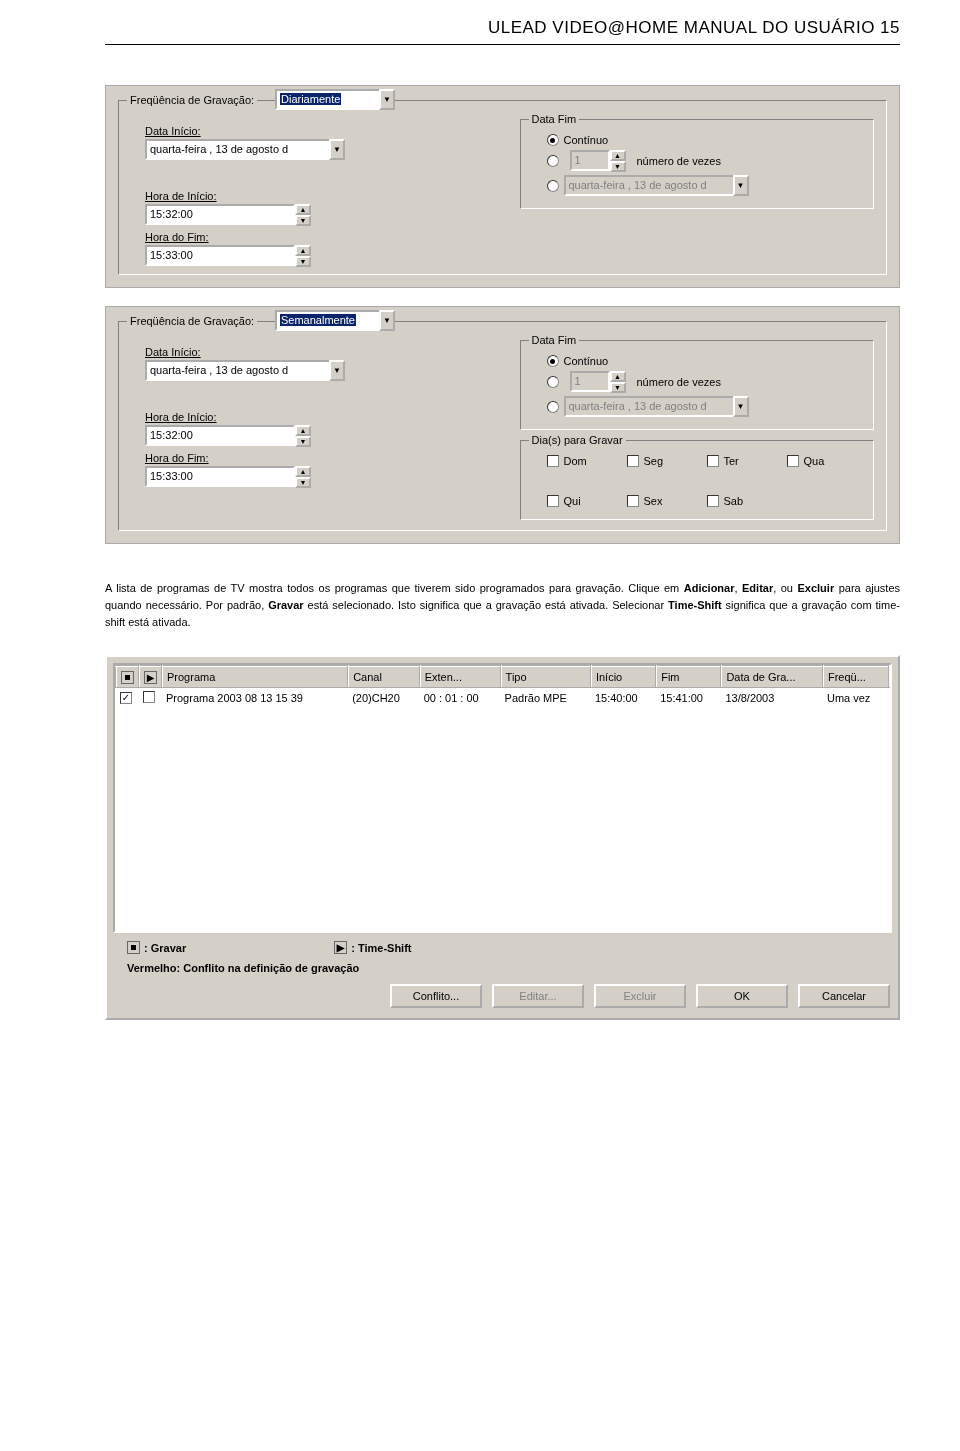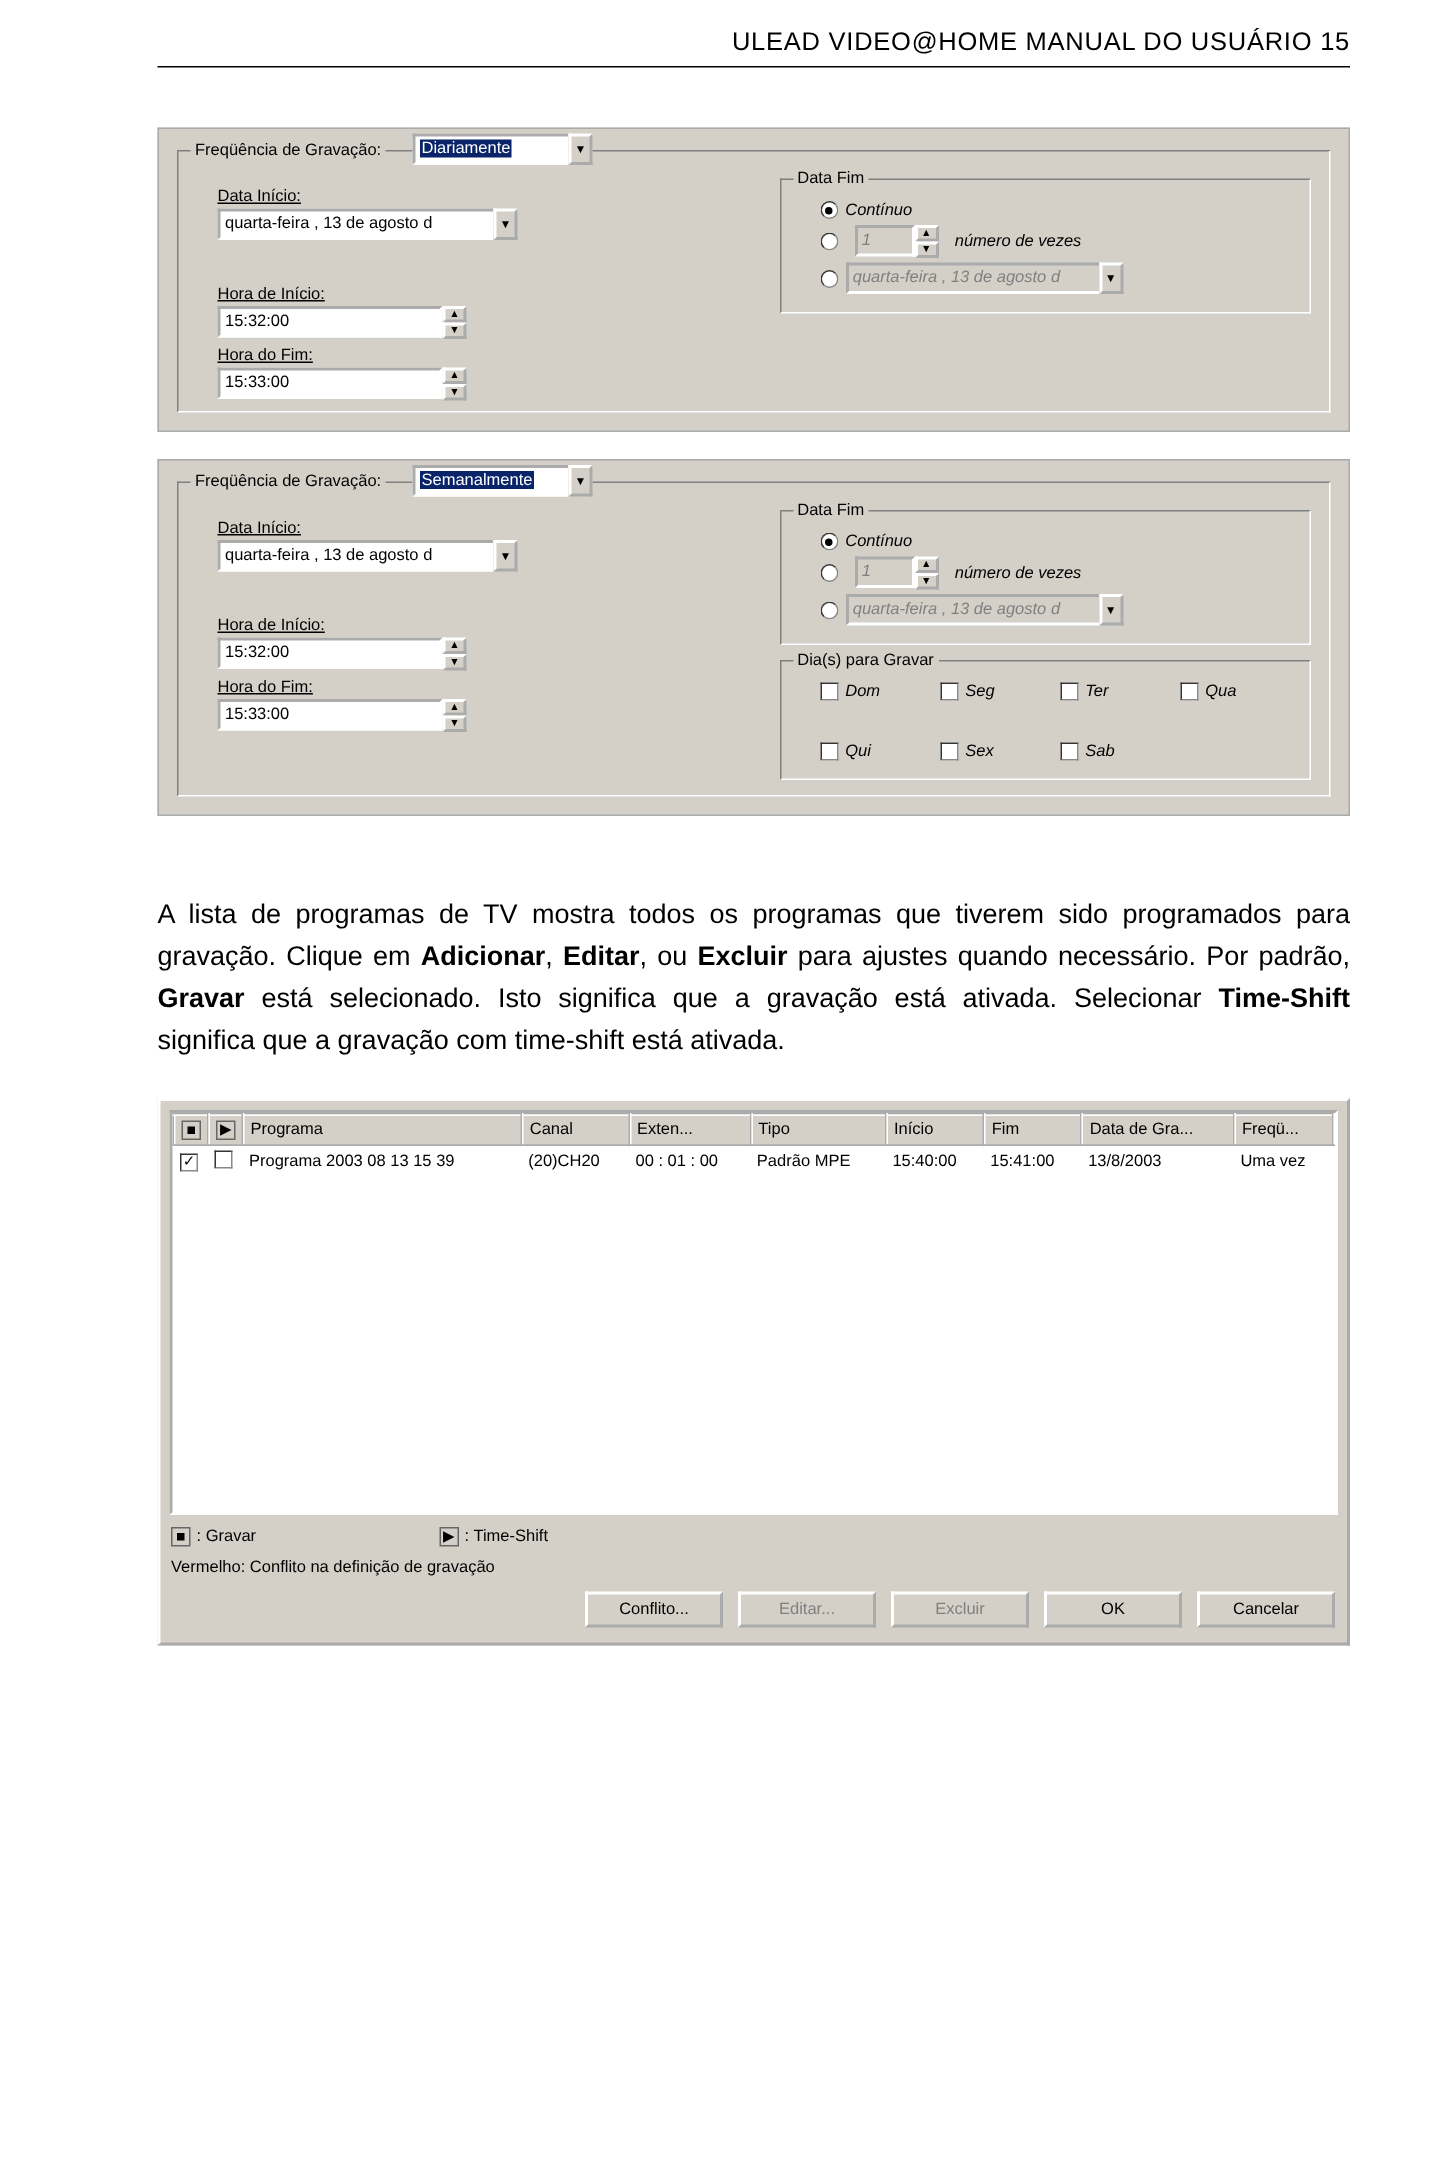--- a/index.html
+++ b/index.html
@@ -73,34 +73,34 @@
     border: 2px outset #fff;
     background: #d4d0c8;
     align-items: center; justify-content: center;
     font-size: 8px;
     cursor: default;
   }
   .spinner { display:flex; }
   .spin-col { display:flex; flex-direction:column; height:21px; width:16px; }
   .spin-col .half { flex:1; border:2px outset #fff; display:flex; align-items:center; justify-content:center; font-size:7px; line-height:1; }
 
-  .radio-row, .check-row { display:flex; align-items:center; gap:5px; margin: 4px 0; font-size:11px;font-style:italic; }
+  .radio-row, .check-row { display:flex; align-items:center; gap:5px; margin: 4px 0; font-size:11px; }
   .radio, .checkbox { width:12px; height:12px; border:1px inset #888; background:#fff; display:inline-flex; align-items:center; justify-content:center; }
   .radio { border-radius:50%; }
   .radio .dot { width:5px; height:5px; background:#000; border-radius:50%; }
   .checkbox .mark { font-size:10px; line-height:1; }
   .txt-disabled { color:#808080; }
   .day-grid { display:flex; gap:20px; flex-wrap:wrap; }
   .day-grid .check-row { width: 60px; }
 
   
   .body-text {
     font-family: Verdana, Arial, sans-serif;
-    font-size: 18px;
-    margin-top: 52px;
+    font-size: 11px;
+    margin-top: 36px;
     line-height: 1.55;
     text-align: justify;
   }
   .body-text b { font-weight: bold; }
 
   
   .win-window {
     border: 2px outset #fff;
     background: #d4d0c8;
     font-family: Tahoma, Arial, sans-serif;
@@ -135,21 +135,21 @@
     font-weight: normal;
     text-align: left;
     white-space: nowrap;
   }
   .listview td {
     padding: 2px 4px; white-space: nowrap;
     border-bottom: 0;
   }
   .glyph-box { width:13px; height:13px; border:1px solid #666; display:inline-flex; align-items:center; justify-content:center; font-size:10px; vertical-align: middle; }
   .glyph-box .inner-dot { width:5px; height:5px; background:#000; }
-  .legend-line { margin: 4px 1px; font-size:11px; display:flex; align-items:center; gap:4px; }
+  .legend-line { margin: 4px 14px; font-size:11px; display:flex; align-items:center; gap:4px;font-weight:bold; }
   .win-button {
     border: 2px outset #fff; background:#d4d0c8;
     padding: 4px 14px; font-family: Tahoma, Arial, sans-serif; font-size:11px;
     min-width: 92px; text-align:center;
   }
   .win-button.disabled { color:#808080; }
   .btn-row { display:flex; gap:10px; justify-content:flex-end; padding: 6px 2px 4px 2px; }
   .footer-legends { display:flex; gap:120px; margin-top:4px; }
 </style>
 </head>

